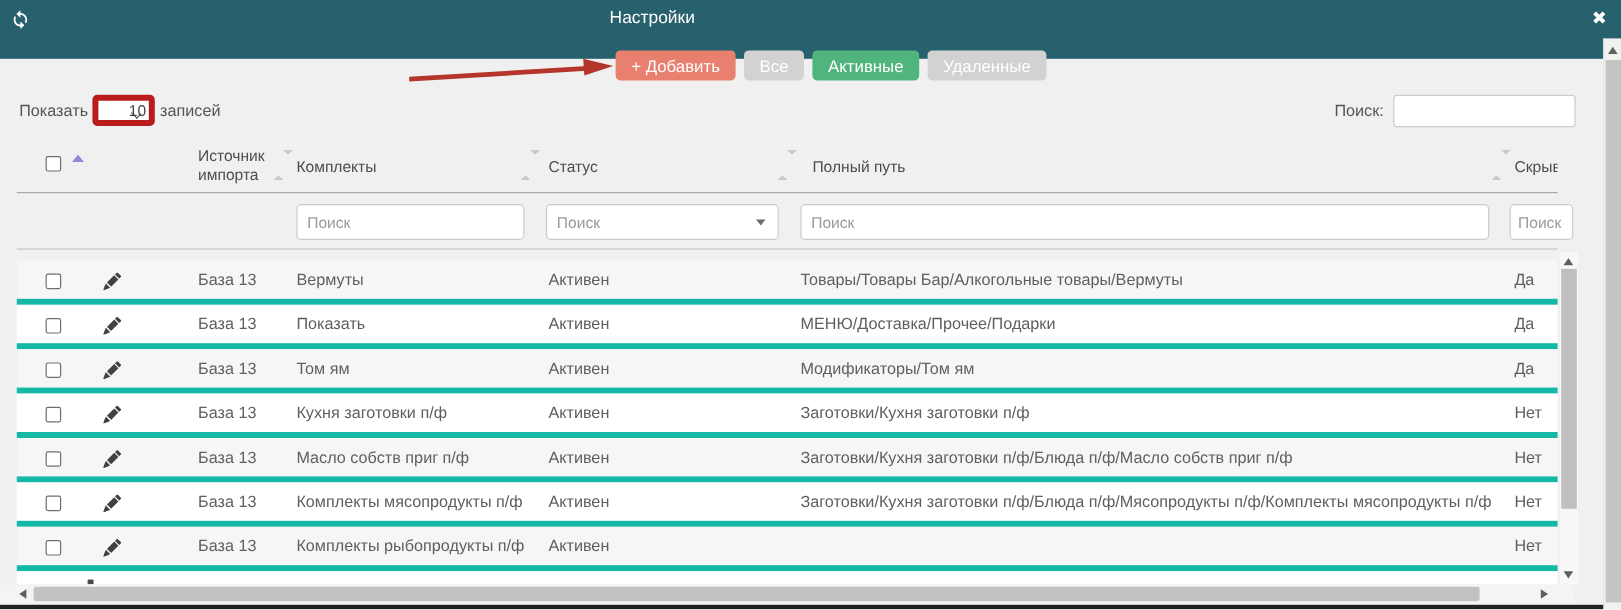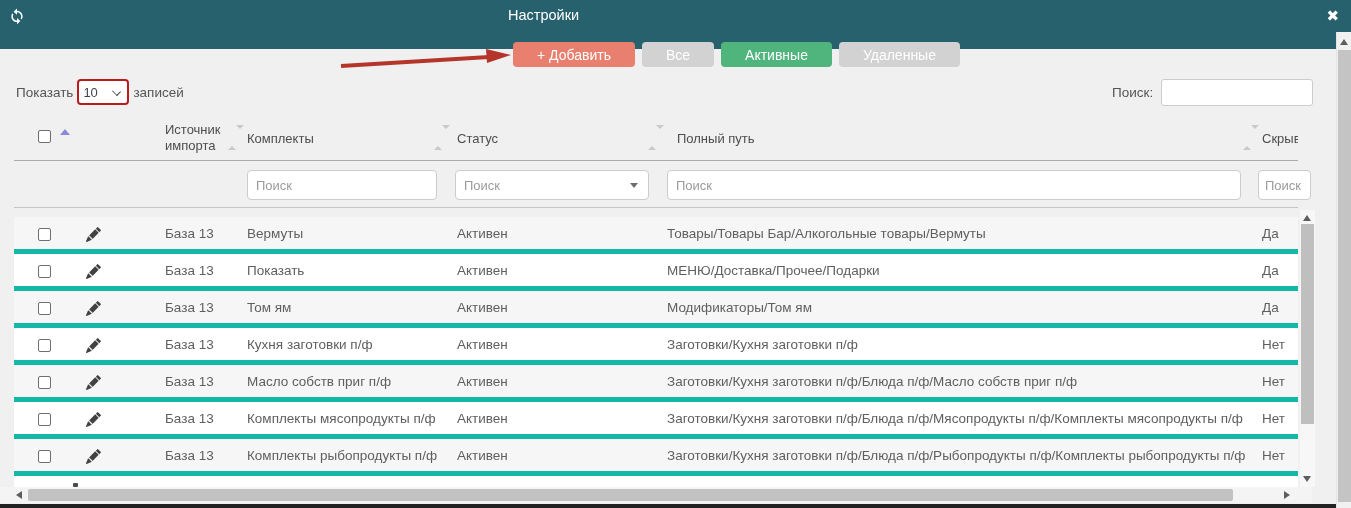--- a/index.html
+++ b/index.html
@@ -11,31 +11,31 @@
   .refresh-btn{position:absolute;left:8px;top:7px;width:18px;height:18px;cursor:pointer;}
   .refresh-btn svg{width:18px;height:18px;fill:#ffffff;}
   .topbar-title{position:absolute;left:508px;top:7px;color:#ffffff;font-size:14.5px;}
   .topbar-select{position:absolute;left:580px;top:4px;width:278px;height:24px;background:#ffffff;border:1px solid #d7d7d7;border-radius:4px;padding:0 24px 0 9px;display:flex;align-items:center;cursor:pointer;}
   .topbar-select .val{font-size:13px;color:#555555;white-space:nowrap;}
   .caret-down{position:absolute;right:10px;top:50%;margin-top:-2px;width:0;height:0;border-left:4.5px solid transparent;border-right:4.5px solid transparent;border-top:5px solid #8a8a8a;}
   .close-btn{position:absolute;right:12px;top:6px;color:#ffffff;font-size:15px;font-weight:bold;cursor:pointer;line-height:20px;}
 
   
   .toolbar{position:absolute;left:513px;top:42px;display:flex;gap:7px;}
-  .btn{height:25px;border-radius:4px;color:#ffffff;font-size:14px;padding:0 24px;display:flex;align-items:center;white-space:nowrap;cursor:pointer;border:none;}
+  .btn{height:25px;border-radius:4px;color:#ffffff;font-size:14px;padding:0 13px;display:flex;align-items:center;white-space:nowrap;cursor:pointer;border:none;}
   .btn-add{background:#E97F6E;}
   .btn-muted{background:#D2D2D2;}
   .btn-active{background:#50B47D;}
 
   .annot-arrow{position:absolute;left:338px;top:46px;pointer-events:none;}
 
   
   .show-group{position:absolute;left:16px;top:79px;display:flex;align-items:center;gap:4px;}
   .ctl-label{font-size:13.5px;color:#555555;}
-  .pagesize{position:relative;width:52px;height:26px;background:#ffffff;border:2px solid #b91c1c;border-radius:4px;display:flex;align-items:center;padding-left:4px;cursor:pointer;}
+  .pagesize{position:relative;width:52px;height:26px;background:#ffffff;border:5px solid #b91c1c;border-radius:4px;display:flex;align-items:center;padding-left:25px;cursor:pointer;}
   .pagesize .val{font-size:13px;color:#444444;}
   .chev{position:absolute;right:7px;top:9px;width:7px;height:7px;border-right:1.6px solid #444;border-bottom:1.6px solid #444;transform:rotate(45deg) scale(1,.8);margin-top:-2px;}
   .search-group{position:absolute;left:1112px;top:79px;display:flex;align-items:center;gap:8px;}
   .search-input{width:152px;height:27px;background:#ffffff;border:1px solid #cccccc;border-radius:3px;padding:0 8px;font-size:13px;color:#444;outline:none;}
 
   
   .thead-cell{position:absolute;font-size:13px;color:#4d4d4d;}
   .hdr-line{position:absolute;left:14px;top:160px;width:1284px;height:1px;background:#ababab;}
   .cb{appearance:none;-webkit-appearance:none;width:13px;height:13px;border:1px solid #6f6f6f;border-radius:2px;background:#ffffff;margin:0;cursor:pointer;}
   .sort-asc{position:absolute;left:60px;top:129px;width:0;height:0;border-left:5px solid transparent;border-right:5px solid transparent;border-bottom:6px solid #8A8AD8;}
@@ -217,21 +217,20 @@
     </div>
 
     <div class="trow odd">
       <input type="checkbox" class="cb" style="">
       <span class="cell-edit"><svg viewBox="0 0 16 16">
             <path d="M12.85.15a.5.5 0 0 0-.7 0L10.5 1.79 14.21 5.5l1.64-1.65a.5.5 0 0 0 0-.7l-3-3zM13.5 6.2 9.79 2.5 3.29 9H3.5a.5.5 0 0 1 .5.5v.5h.5a.5.5 0 0 1 .5.5v.5h.5a.5.5 0 0 1 .5.5v.5h.5a.5.5 0 0 1 .5.5v.21l6.5-6.51zM6.03 13.68A.5.5 0 0 1 6 13.5V13h-.5a.5.5 0 0 1-.5-.5V12h-.5a.5.5 0 0 1-.5-.5V11h-.5a.5.5 0 0 1-.5-.5V10h-.5a.5.5 0 0 1-.18-.03l-.18.18a.5.5 0 0 0-.11.17l-2 5a.5.5 0 0 0 .65.65l5-2a.5.5 0 0 0 .17-.11l.18-.18z"></path>
           </svg></span>
       <span class="cell c-source">База 13</span>
       <span class="cell c-name">Комплекты рыбопродукты п/ф</span>
       <span class="cell c-status">Активен</span>
-      <span class="cell c-path">Заготовки/Кухня заготовки п/ф/Блюда п/ф/Рыбопродукты п/ф/Комплекты рыбопродукты п/ф</span>
       <span class="cell c-hide">Нет</span>
     </div>
 
   </div>
 
   <div class="partial-row">
     <span class="pencil-sliver"></span>
   </div>
 
   <div class="inner-vscroll">

